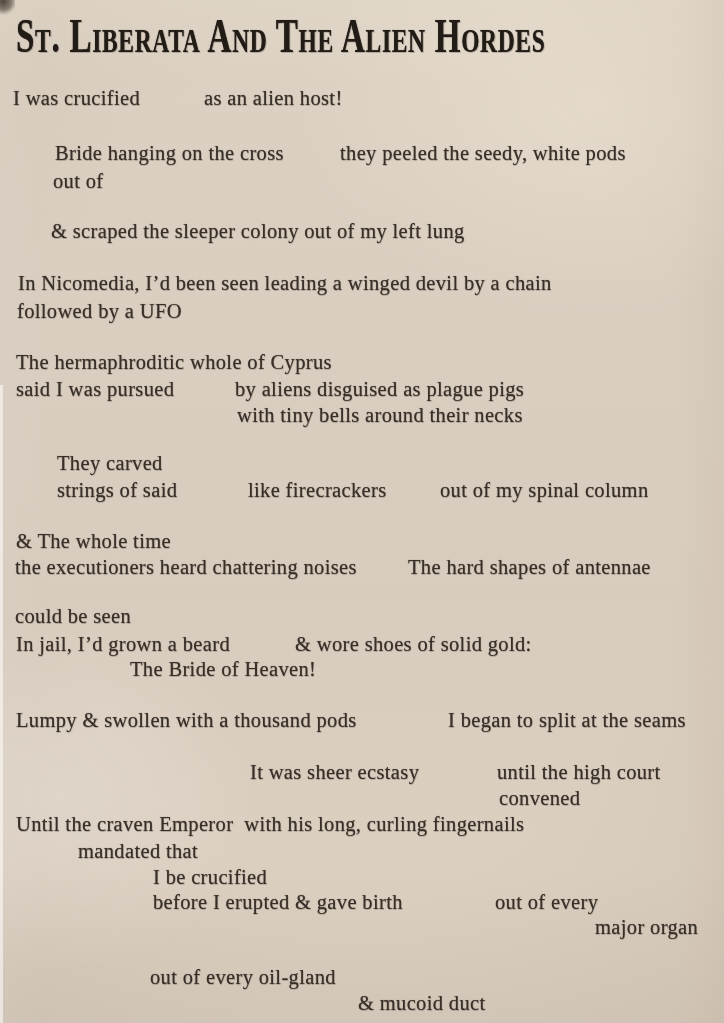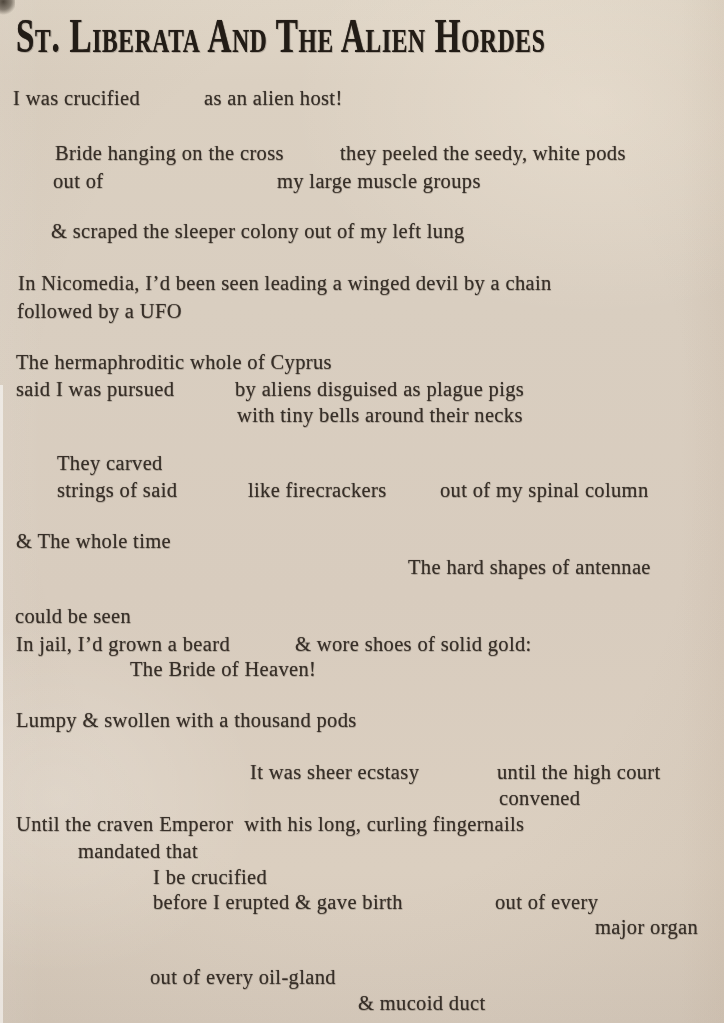--- a/index.html
+++ b/index.html
@@ -77,46 +77,47 @@
   <div class="edge-light"></div>
 
   <h1 class="title">St. Liberata And The Alien Hordes</h1>
 
   <span class="seg" style="left:13px;  top:88px">I was crucified</span>
   <span class="seg" style="left:204px; top:88px">as an alien host!</span>
 
   <span class="seg" style="left:55px;  top:143px">Bride hanging on the cross</span>
   <span class="seg" style="left:340px; top:143px">they peeled the seedy, white pods</span>
   <span class="seg" style="left:53px;  top:171px">out of</span>
-  <span class="seg" style="left:277px; top:171px">my large muscle groups</span>
 
   <span class="seg" style="left:51px;  top:221px">&amp; scraped the sleeper colony out of my left lung</span>
 
   <span class="seg" style="left:18px;  top:273px">In Nicomedia, I’d been seen leading a winged devil by a chain</span>
   <span class="seg" style="left:17px;  top:301px">followed by a UFO</span>
 
   <span class="seg" style="left:16px;  top:352px">The hermaphroditic whole of Cyprus</span>
   <span class="seg" style="left:16px;  top:379px">said I was pursued</span>
   <span class="seg" style="left:235px; top:379px">by aliens disguised as plague pigs</span>
   <span class="seg" style="left:237px; top:405px">with tiny bells around their necks</span>
 
   <span class="seg" style="left:57px;  top:453px">They carved</span>
   <span class="seg" style="left:57px;  top:480px">strings of said</span>
   <span class="seg" style="left:248px; top:480px">like firecrackers</span>
   <span class="seg" style="left:440px; top:480px">out of my spinal column</span>
 
   <span class="seg" style="left:16px;  top:531px">&amp; The whole time</span>
+  <span class="seg" style="left:15px;  top:557px">the executioners heard chattering noises</span>
   <span class="seg" style="left:408px; top:557px">The hard shapes of antennae</span>
   <span class="seg" style="left:15px;  top:606px">could be seen</span>
 
   <span class="seg" style="left:16px;  top:634px">In jail, I’d grown a beard</span>
   <span class="seg" style="left:295px; top:634px">&amp; wore shoes of solid gold:</span>
   <span class="seg" style="left:130px; top:659px">The Bride of Heaven!</span>
 
   <span class="seg" style="left:16px;  top:710px">Lumpy &amp; swollen with a thousand pods</span>
+  <span class="seg" style="left:448px; top:710px">I began to split at the seams</span>
 
   <span class="seg" style="left:250px; top:762px">It was sheer ecstasy</span>
   <span class="seg" style="left:497px; top:762px">until the high court</span>
   <span class="seg" style="left:499px; top:788px">convened</span>
 
   <span class="seg" style="left:16px;  top:814px">Until the craven Emperor  with his long, curling fingernails</span>
   <span class="seg" style="left:78px;  top:841px">mandated that</span>
   <span class="seg" style="left:153px; top:867px">I be crucified</span>
   <span class="seg" style="left:153px; top:892px">before I erupted &amp; gave birth</span>
   <span class="seg" style="left:495px; top:892px">out of every</span>

